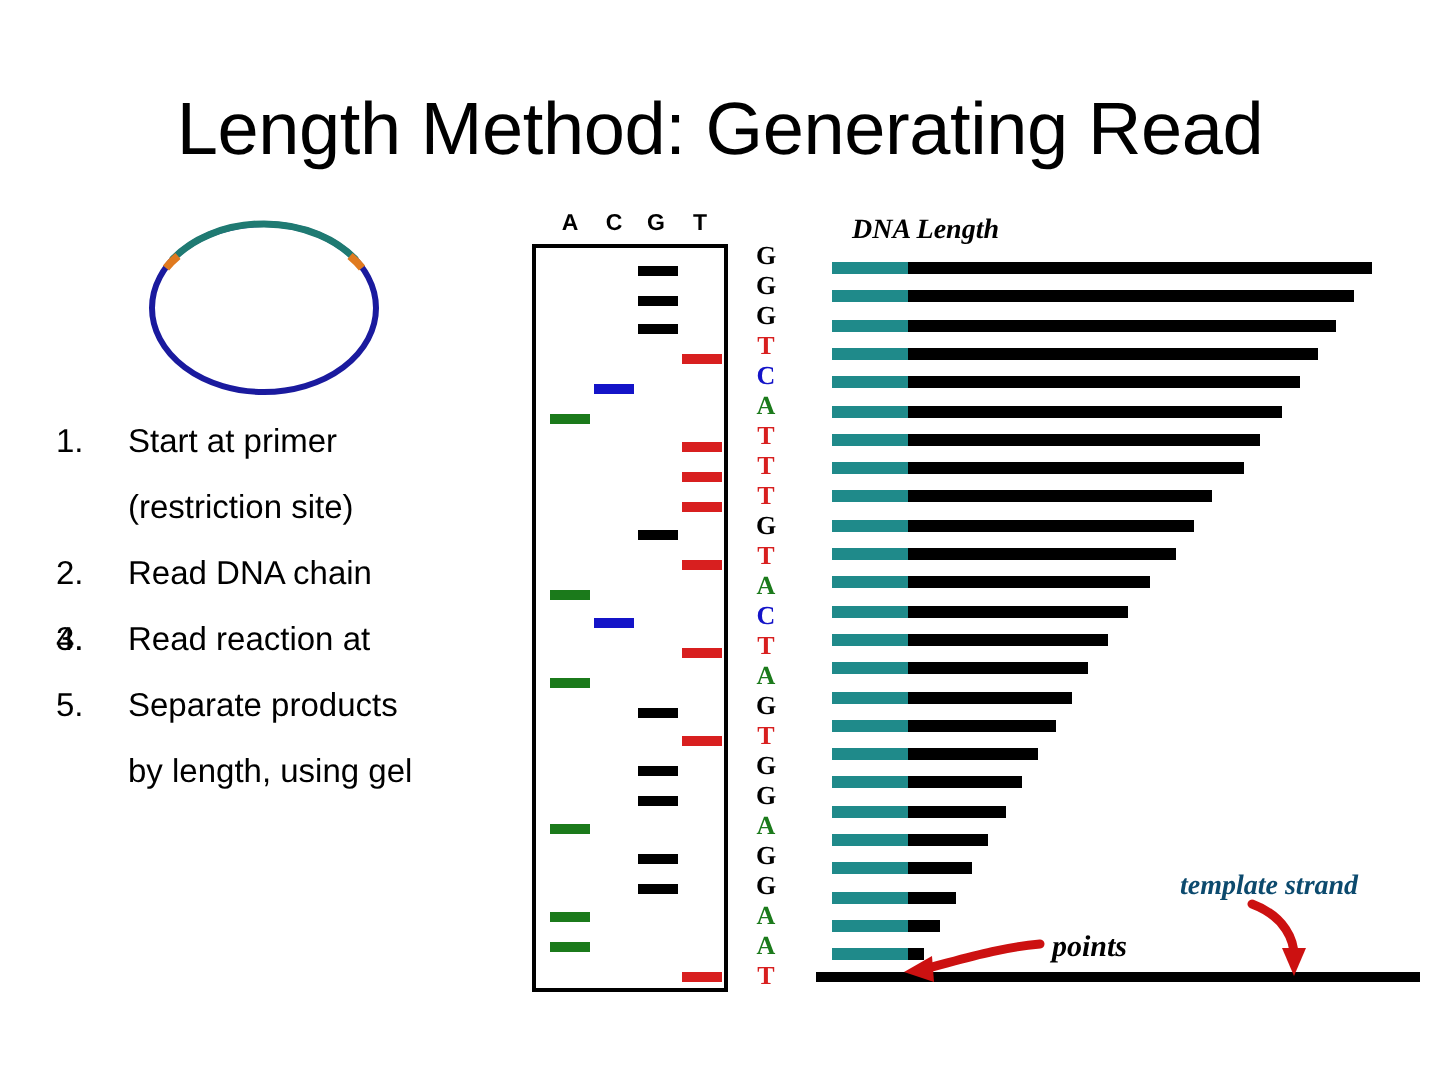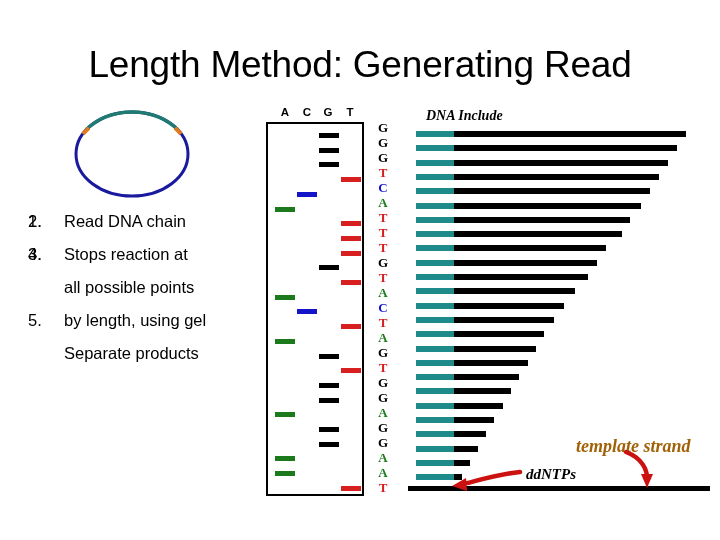--- a/index.html
+++ b/index.html
@@ -62,23 +62,23 @@
     white-space:nowrap;
   }
   .rung{position:absolute;height:6px;left:18px;}
   .rung .primer-seg{position:absolute;left:0;top:0;height:6px;width:38px;background:#1f8a8a;}
   .rung .ext-seg{position:absolute;top:0;height:6px;background:#000000;}
 
   #baseline{
     position:absolute;left:10px;top:380px;width:302px;height:5px;background:#000;
   }
   #template-label{
-    position:absolute;left:178px;top:330px;
+    position:absolute;left:192px;top:330px;
     font-family:"Liberation Serif", serif;
-    font-style:italic;font-weight:bold;font-size:18px;color:#a16207;
+    font-style:italic;font-weight:bold;font-size:14px;color:#0c4a6e;
     white-space:nowrap;
   }
   #primer-label{
     position:absolute;left:128px;top:360px;
     font-family:"Liberation Serif", serif;
     font-style:italic;font-weight:bold;font-size:15px;color:#000;
     white-space:nowrap;
   }
   #arrows{position:absolute;left:0;top:0;width:322px;height:392px;}
 </style>
@@ -92,37 +92,38 @@
     <ellipse cx="70" cy="46" rx="56" ry="42" fill="none" stroke="#1a1a9e" stroke-width="3"></ellipse>
     <path d="M 24 22 A 56 42 0 0 1 116 22" fill="none" stroke="#1f7a72" stroke-width="3.5"></path>
     <path d="M 21 26 A 56 42 0 0 1 27 20" fill="none" stroke="#e07a1f" stroke-width="4"></path>
     <path d="M 113 20 A 56 42 0 0 1 119 26" fill="none" stroke="#e07a1f" stroke-width="4"></path>
   </svg>
 </div>
 
 <div id="steps">
     <div class="step">
       <span class="num">1.</span>
+      <span class="cont">Start at primer</span>
+      <span class="cont">(restriction site)</span>
     </div>
     <div class="step">
       <span class="num">2.</span>
       <span class="cont">Read DNA chain</span>
     </div>
     <div class="step">
       <span class="num">3.</span>
     </div>
     <div class="step">
       <span class="num">4.</span>
-      <span class="cont">Stops reaction at</span>
-      <span class="cont">all possible points</span>
+      <span class="cont">Read reaction at</span>
     </div>
     <div class="step">
       <span class="num">5.</span>
+      <span class="cont">Separate products</span>
       <span class="cont">by length, using gel</span>
-      <span class="cont">Separate products</span>
     </div>
   </div>
 
 <div id="gel-wrap">
   <div id="gel-headers">
       <div class="lane-label" style="left: 15px;">A</div>
       <div class="lane-label" style="left: 37px;">C</div>
       <div class="lane-label" style="left: 58px;">G</div>
       <div class="lane-label" style="left: 80px;">T</div>
     </div>
@@ -177,24 +178,24 @@
     <span class="base" style="color: rgb(0, 0, 0);">G</span>
     <span class="base" style="color: rgb(27, 122, 27);">A</span>
     <span class="base" style="color: rgb(0, 0, 0);">G</span>
     <span class="base" style="color: rgb(0, 0, 0);">G</span>
     <span class="base" style="color: rgb(27, 122, 27);">A</span>
     <span class="base" style="color: rgb(27, 122, 27);">A</span>
     <span class="base" style="color: rgb(216, 31, 31);">T</span>
   </div>
 
 <div id="ladder-wrap">
-  <div id="dna-length-label">DNA Include</div>
+  <div id="dna-length-label">DNA Length</div>
   <div id="baseline"></div>
   <div id="template-label">template strand</div>
-  <div id="primer-label">ddNTPs</div>
+  <div id="primer-label">points</div>
   <svg id="arrows" viewBox="0 0 322 392">
     <path d="M 228 346 C 244 352 250 364 249 375" fill="none" stroke="#cc1111" stroke-width="4.5" stroke-linecap="round"></path>
     <path d="M 243 368 L 249 382 L 255 368 Z" fill="#cc1111"></path>
     <path d="M 122 366 C 100 368 82 374 62 379" fill="none" stroke="#cc1111" stroke-width="4.5" stroke-linecap="round"></path>
     <path d="M 68 372 L 54 380 L 69 385 Z" fill="#cc1111"></path>
   </svg>
 <div class="rung" style="top: 25px; width: 270px;">
       <div class="primer-seg" style="background: rgb(31, 138, 138);"></div>
       <div class="ext-seg" style="left: 38px; width: 232px; background: rgb(0, 0, 0);"></div>
     </div>

